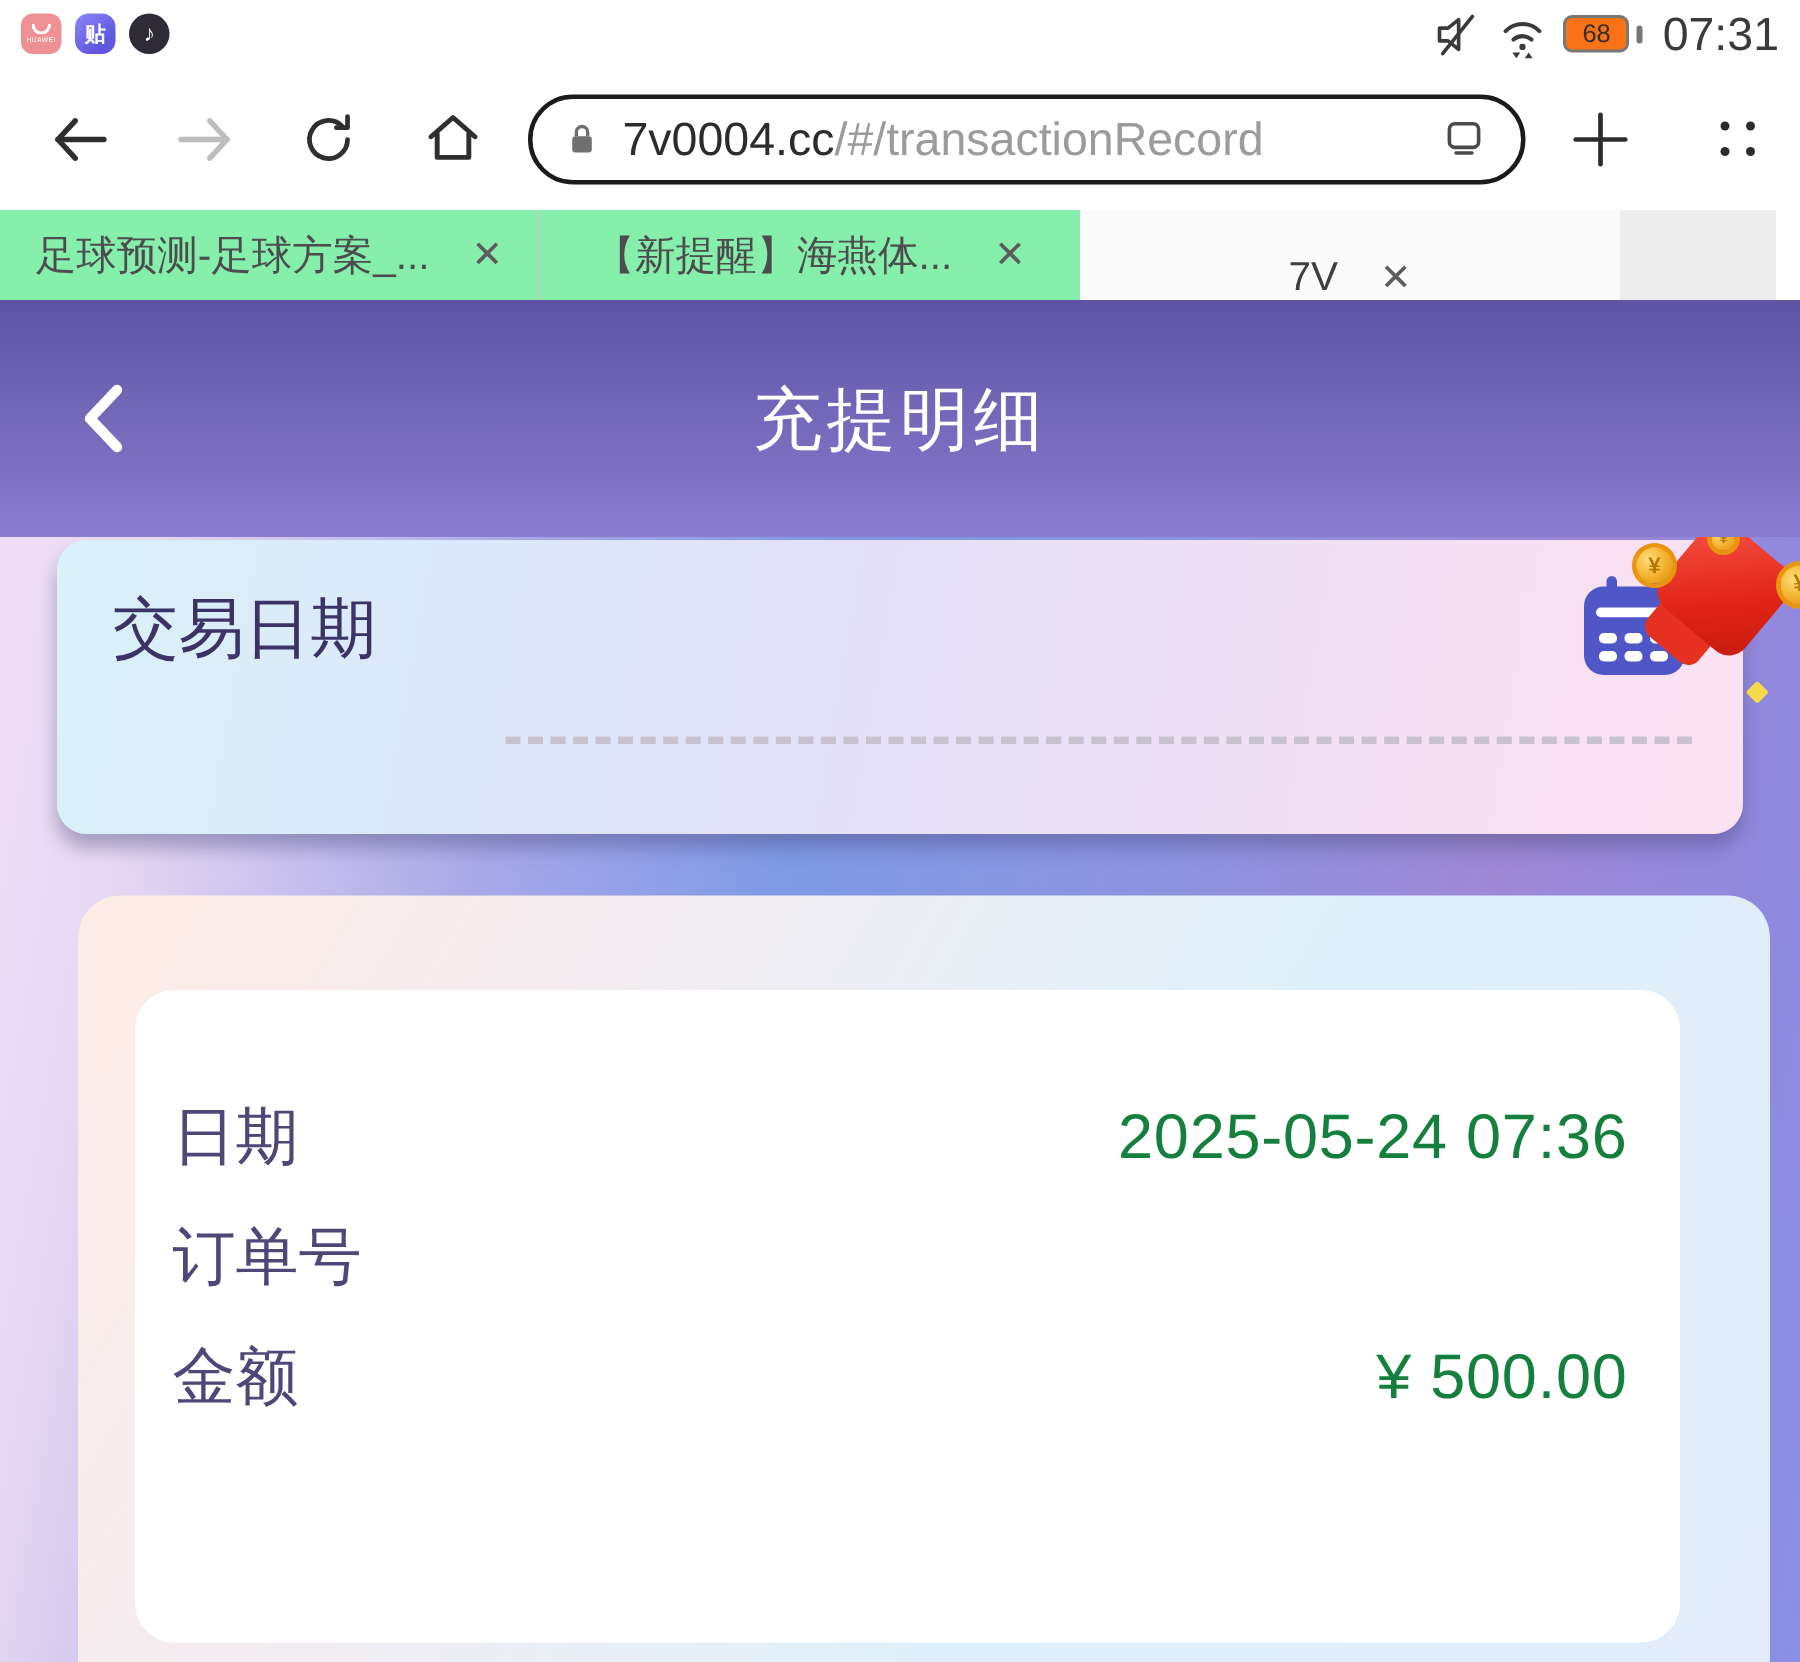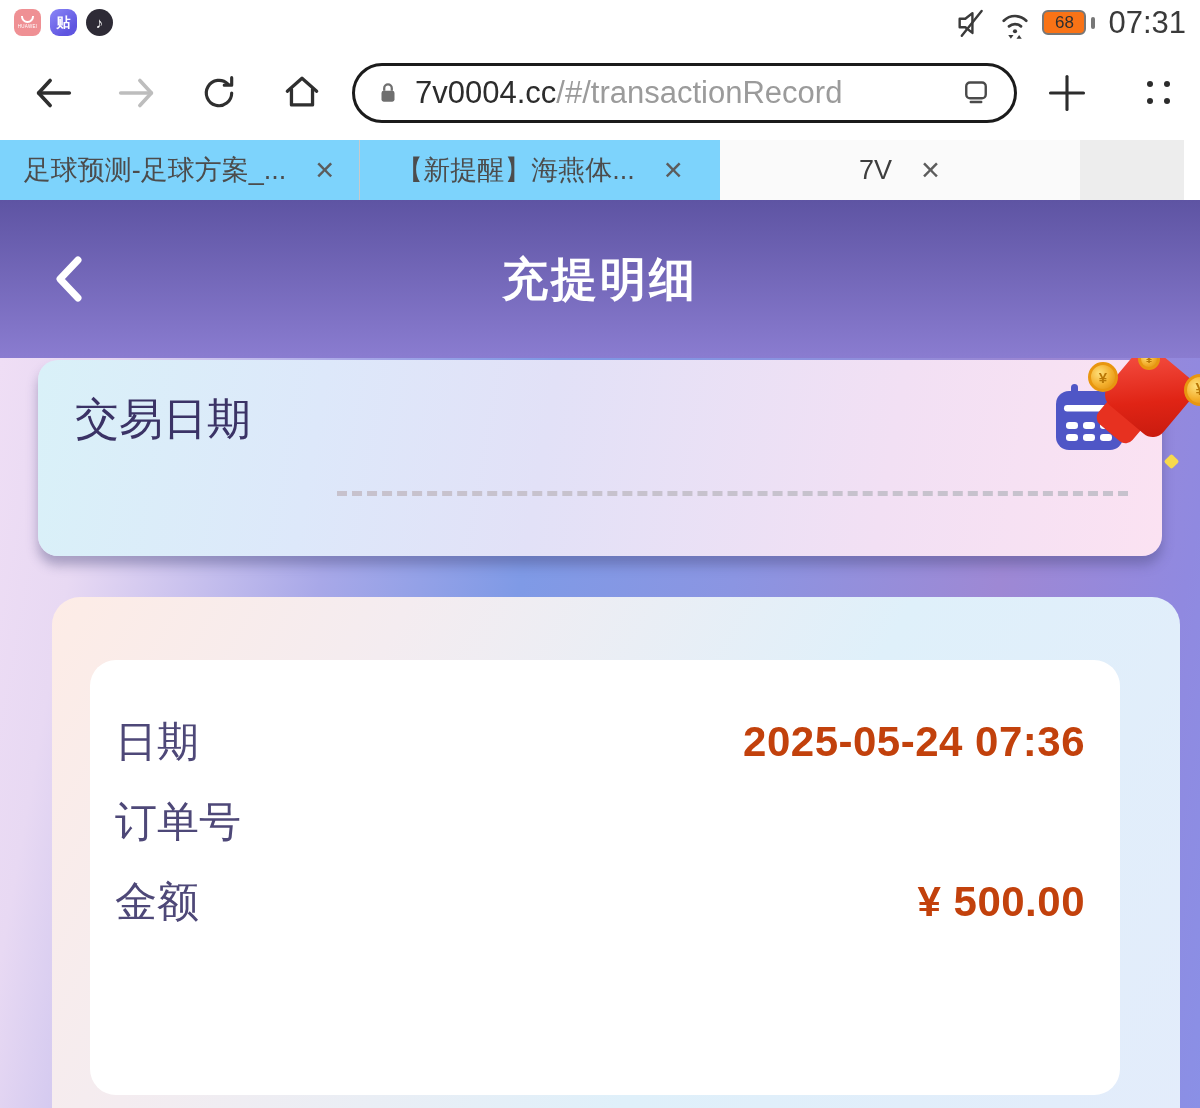--- a/index.html
+++ b/index.html
@@ -27,32 +27,32 @@
   .toolbar{position:absolute;top:45px;left:0;right:0;height:95px;background:#fff;display:flex;align-items:center;padding:0 30px;box-sizing:border-box;}
   .tool-btn{display:flex;align-items:center;justify-content:center;flex:0 0 auto;}
   .url-bar{flex:1;max-width:672px;height:60px;border:3.5px solid #1b1b1b;border-radius:32px;display:flex;align-items:center;padding:0 20px;margin:0 28px 0 28px;box-sizing:border-box;min-width:0;}
   .url-text{font-size:31px;white-space:nowrap;overflow:hidden;margin-left:14px;flex:1;min-width:0;}
   .url-host{color:#2c2c2c;}
   .url-path{color:#9b9b9b;}
   .dots-menu{display:grid;grid-template-columns:6px 6px;grid-template-rows:6px 6px;gap:11px;}
   .dots-menu i{width:6px;height:6px;border-radius:50%;background:#2c2c2c;}
 
   
-  .tab-strip{position:absolute;top:140px;left:0;right:16px;height:60px;background:#7dd3fc;display:flex;}
+  .tab-strip{position:absolute;top:140px;left:0;right:16px;height:60px;background:#86efac;display:flex;}
   .tab{height:100%;display:flex;align-items:center;justify-content:center;gap:28px;font-size:27px;color:#4c4c4c;box-sizing:border-box;white-space:nowrap;overflow:hidden;}
   .tab .close{font-size:25px;color:#5c5c5c;}
   .tab-1{width:360px;border-right:1.5px solid #c9c9c9;}
   .tab-2{width:360px;}
-  .tab-active{width:360px;background:#fafafa;color:#3e3e3e;}
+  .tab-active{width:360px;background:#fafafa;color:#3e3e3e;align-items:flex-end;}
   .tab-filler{flex:1;background:#ededed;}
 
   
   .app-header{position:absolute;top:200px;left:0;right:0;height:158px;background:linear-gradient(180deg,#5e54a3 0%,#8a7cd0 100%);}
   .back-chevron{position:absolute;left:48px;top:54px;}
-  .app-title{position:absolute;left:0;right:0;top:0;height:158px;line-height:158px;text-align:center;color:#fff;font-size:46px;font-weight:700;letter-spacing:3px;}
+  .app-title{position:absolute;left:0;right:0;top:0;height:158px;line-height:158px;text-align:center;color:#fff;font-size:46px;font-weight:400;letter-spacing:3px;}
 
   
   .content{position:absolute;top:358px;left:0;right:0;bottom:0;overflow:hidden;
     background:linear-gradient(100deg,#efdef5 0%,#e8d9f3 8%,#a8a8e8 27%,#7f9ae6 42%,#8b95e2 58%,#9e88d4 78%,#9089e0 92%,#8a90e6 100%);}
 
   .filter-card{position:absolute;left:38px;top:2px;width:1124px;height:196px;border-radius:20px;
     background:linear-gradient(100deg,#d9f1f8 0%,#dde8fa 25%,#e2e1f7 45%,#f2e0f4 75%,#fbe2f2 100%);
     box-shadow:0 9px 12px rgba(70,70,120,.4);z-index:2;}
   .filter-row{height:118px;display:flex;align-items:center;padding-left:37px;}
   .filter-label{font-size:44px;font-weight:550;color:#3b3366;}
@@ -66,24 +66,24 @@
   .envelope{position:absolute;left:34px;top:8px;width:72px;height:72px;border-radius:14px;
     background:linear-gradient(135deg,#f8564a 0%,#e02415 60%,#c61a0e 100%);transform:rotate(40deg);}
   .envelope2{position:absolute;left:22px;top:46px;width:44px;height:44px;border-radius:9px;background:#e73120;transform:rotate(40deg);}
   .coin{position:absolute;border-radius:50%;background:radial-gradient(circle at 35% 35%,#ffe07a,#f3ae2b 55%,#d98a0e 100%);border:3px solid #e89610;display:flex;align-items:center;justify-content:center;color:#b97706;font-weight:700;box-sizing:border-box;}
   .coin-1{left:8px;top:14px;width:30px;height:30px;font-size:15px;}
   .coin-2{left:58px;top:0px;width:22px;height:22px;font-size:11px;}
   .coin-3{left:104px;top:26px;width:32px;height:32px;font-size:16px;}
 
   .outer-card{position:absolute;left:52px;top:239px;width:1128px;height:540px;border-radius:28px;
     background:linear-gradient(120deg,#fdece6 0%,#f4ecf0 25%,#dff0fa 60%,#e3ecfb 100%);z-index:1;}
-  .record-card{position:absolute;left:38px;top:63px;width:1030px;height:435px;background:#fff;border-radius:26px;padding:42px 35px 0 25px;box-sizing:border-box;}
+  .record-card{position:absolute;left:38px;top:63px;width:1030px;height:435px;background:#fff;border-radius:26px;padding:58px 35px 0 25px;box-sizing:border-box;}
   .record-row{display:flex;justify-content:space-between;align-items:center;height:80px;}
   .row-label{font-size:42px;color:#4e4878;}
-  .row-value{font-size:42px;color:#c2410c;letter-spacing:.5px;font-weight:bold;}
+  .row-value{font-size:42px;color:#15803d;letter-spacing:.5px;}
 </style>
 </head>
 <body>
 
 <div class="screen">
 
   <div class="status-bar">
     <div class="app-icons">
       <div class="app-icon appgallery">
         <span class="smile"></span>

